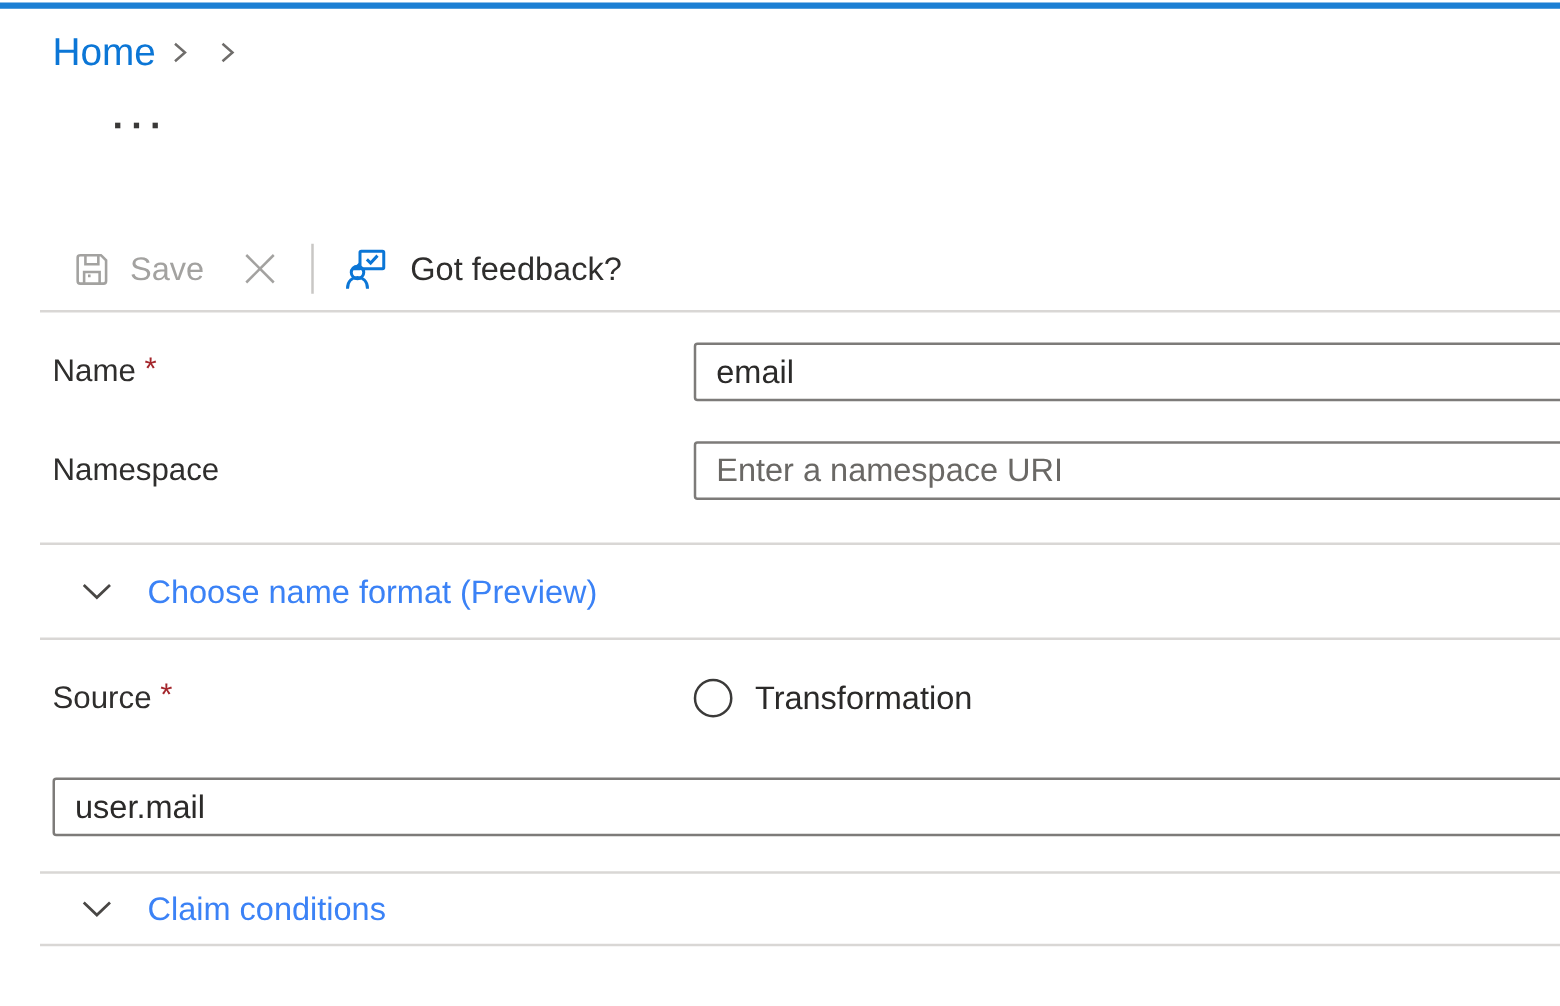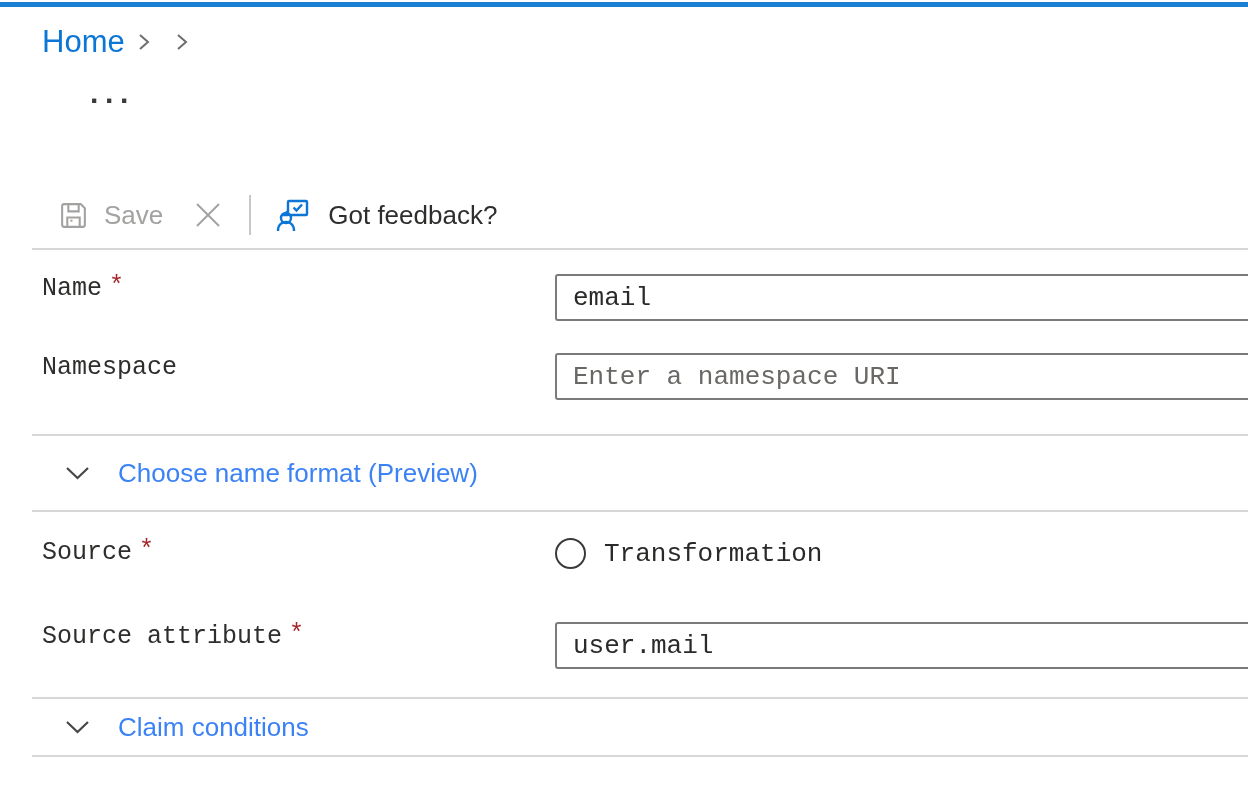--- a/index.html
+++ b/index.html
@@ -59,23 +59,22 @@
   }
   
   .divider {
     border: none;
     border-top: 2px solid #d9d7d5;
     margin: 0 0 0 32px;
   }
   .divider.after-toolbar { margin-top: 11px; }
   
   .form-row {
-    display: flex; align-items: flex-start;
+    display: flex; align-items: center;
     margin-left: 42px;
-    font-family: Liberation Mono, monospace;
   }
   .row-label {
     width: 513px; flex-shrink: 0;
     font-size: 25px; color: #2f2e2d;
   }
   .req {
     color: #a4262c; margin-left: 7px;
     position: relative; top: -2px;
   }
   .field-wrap { flex: 1; margin-right: -14px; }
@@ -228,23 +227,20 @@
   </span>
   <div class="radio-group">
     <label class="radio">
       <span class="radio-circle"></span>
       <span class="radio-label">Transformation</span>
     </label>
   </div>
 </div>
 
 <div class="form-row row-source-attr">
-  <span class="row-label">
-    <span>Source attribute</span><span class="req">*</span>
-  </span>
   <span class="field-wrap">
     <input class="text-input" type="text" value="user.mail" style="">
   </span>
 </div>
 
 <hr class="divider d4">
 
 <div class="section-header tall">
   <span>
     <svg width="25" height="16" viewBox="0 0 25 16">

